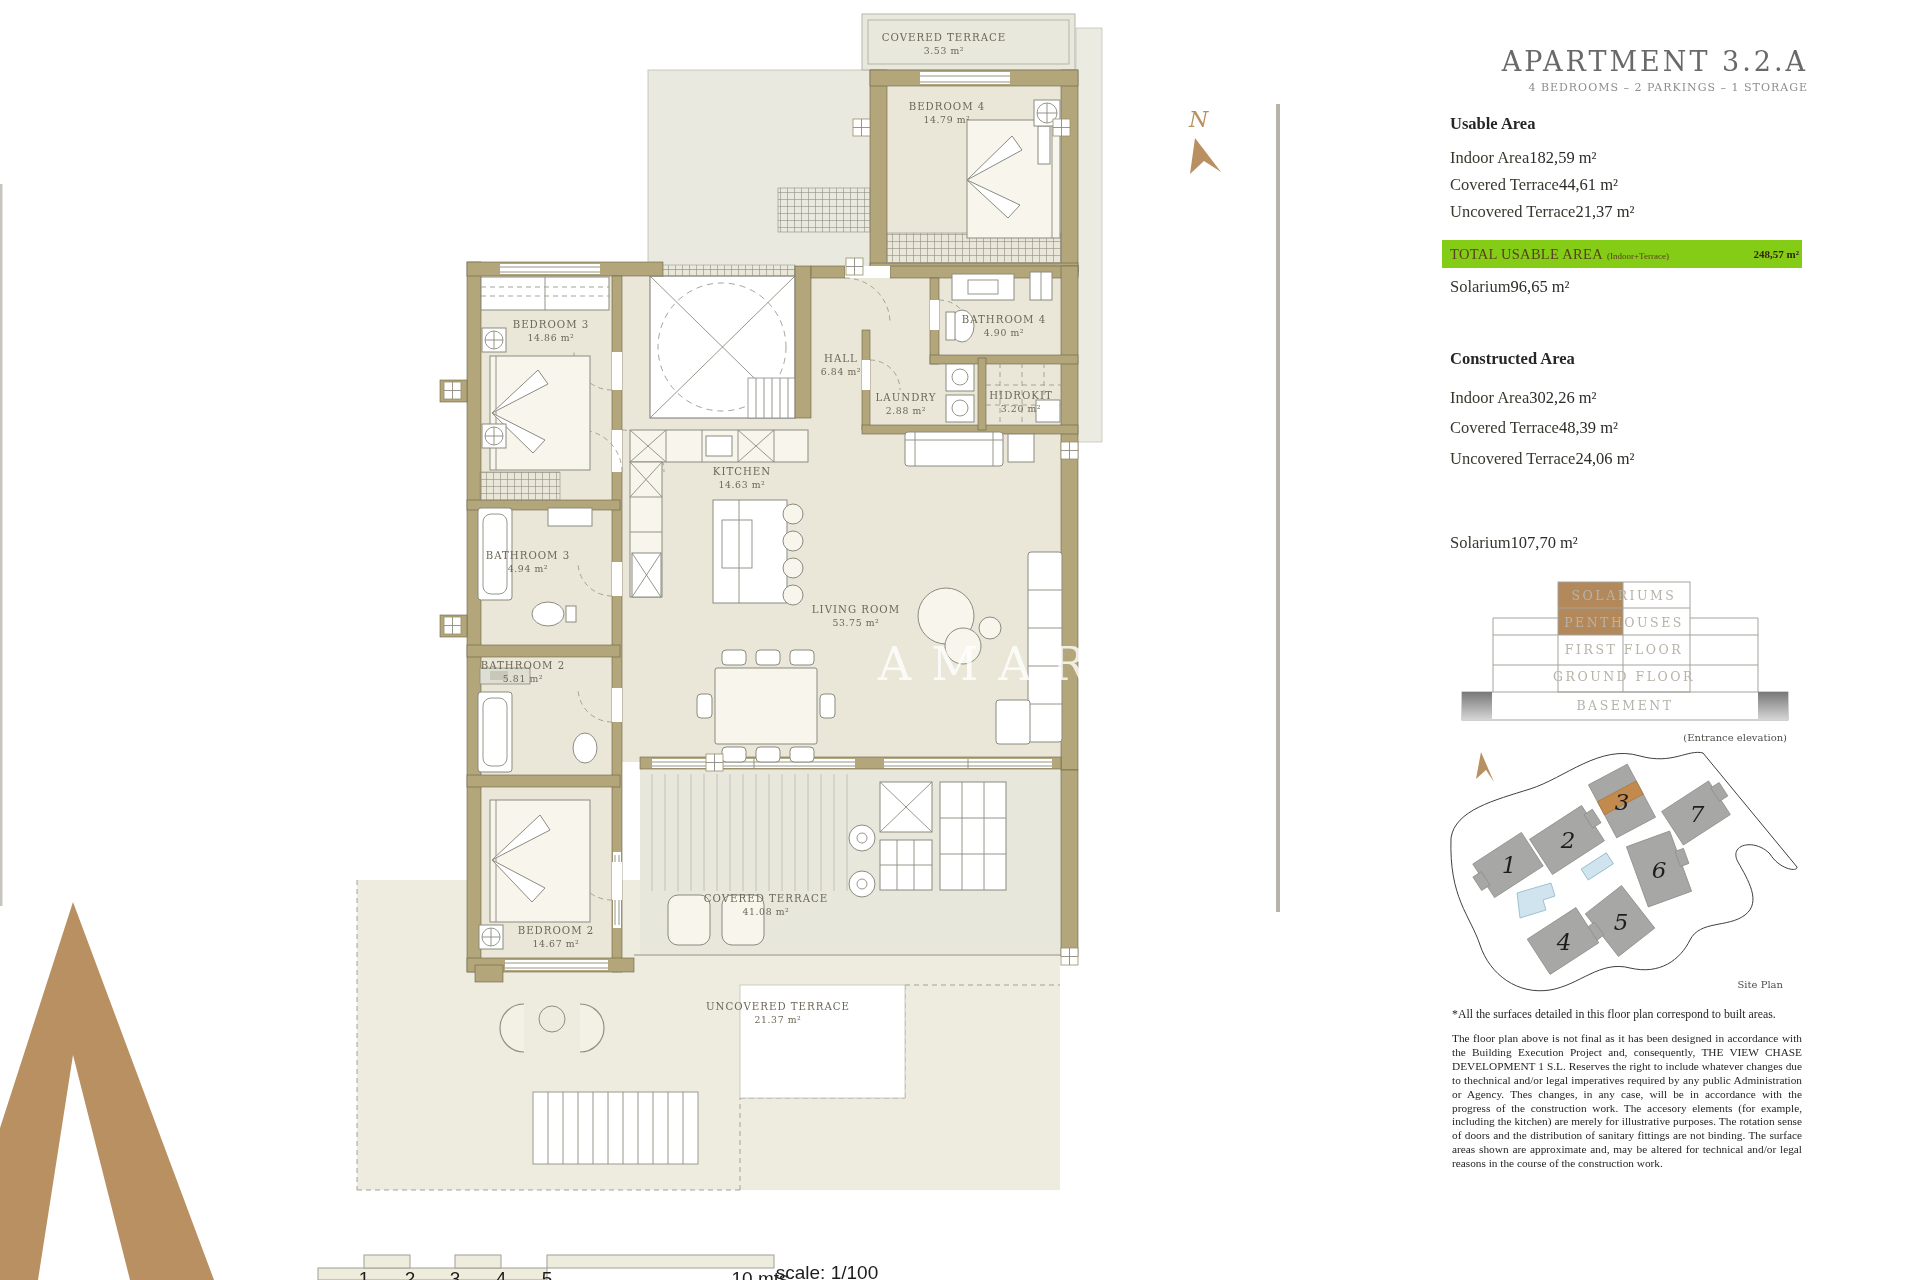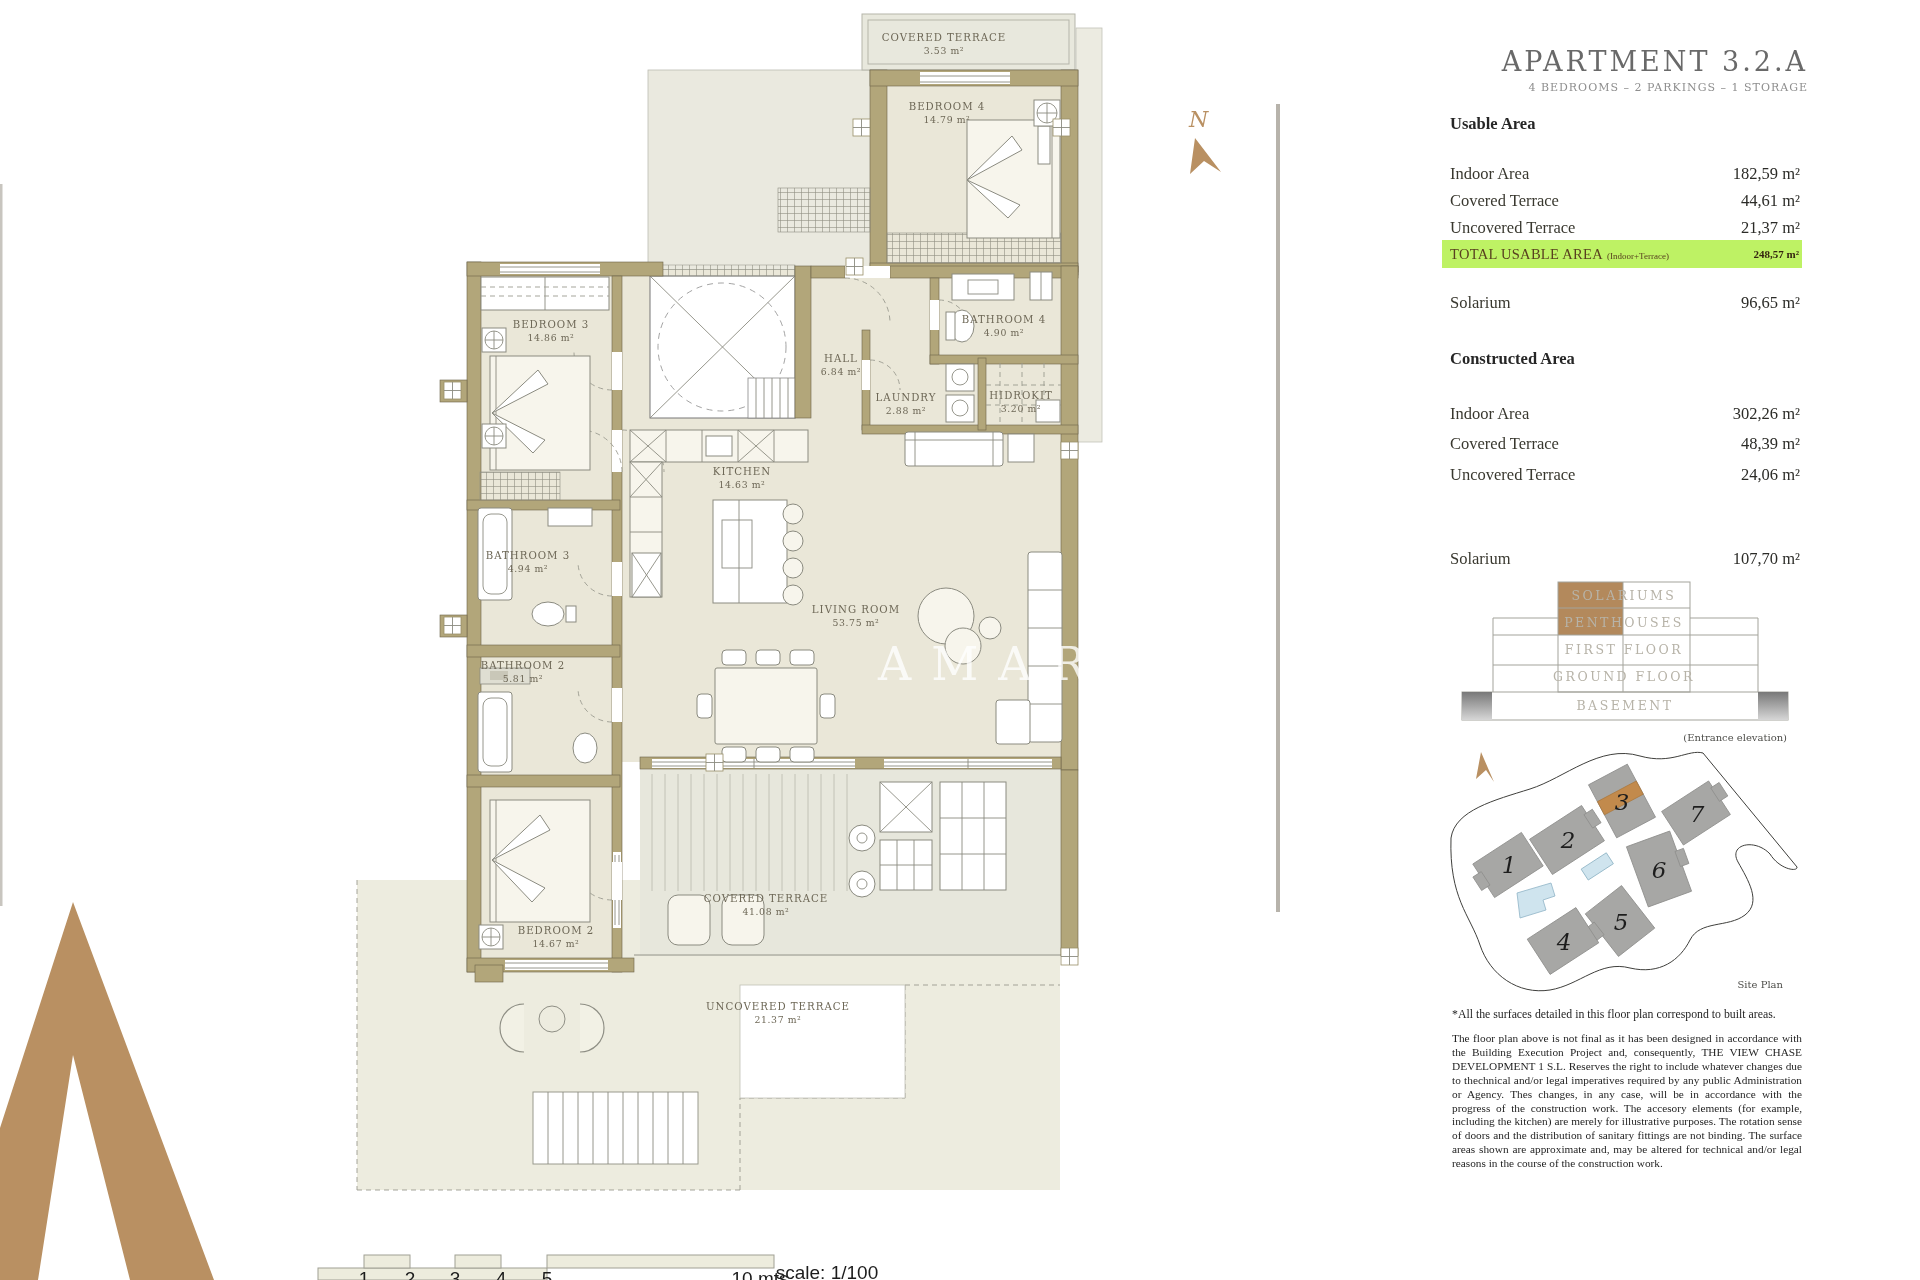--- a/index.html
+++ b/index.html
@@ -30,24 +30,24 @@
   .sb{fill:#edecdd;stroke:#a0a094;stroke-width:1;}
   .sbt{font-family:"Liberation Sans",sans-serif;font-size:19px;fill:#1c1c1c;text-anchor:middle;}
   
   .panel{position:absolute;left:1440px;top:0;width:362px;height:1280px;}
   .tblock{position:absolute;left:58px;top:46px;width:310px;}
   .tblock h1{margin:0;font-family:"DejaVu Serif",serif;font-weight:400;font-size:27px;
     letter-spacing:3px;color:#696969;white-space:nowrap;text-align:right;}
   .tblock p{margin:4px 0 0 1px;font-family:"DejaVu Serif",serif;font-size:11px;
     letter-spacing:1px;color:#8e8e8e;white-space:nowrap;text-align:right;}
   .hrow{position:absolute;left:10px;font-weight:bold;font-size:16.5px;color:#262626;}
-  .arow{position:absolute;left:10px;right:2px;display:flex;justify-content:space-between;
-    font-size:16.5px;color:#39382f;margin-top:16px;}
+  .arow{position:absolute;left:10px;right:2px;display:flex;justify-content:flex-start;
+    font-size:16.5px;color:#39382f;}
   .arow .v{color:#2b2b27;}
-  .trow{position:absolute;left:2px;right:0;height:28px;background:#bef264;display:flex;
+  .trow{position:absolute;left:2px;right:0;height:28px;background:#84cc16;display:flex;
     align-items:center;justify-content:space-between;padding:0 3px 0 8px;box-sizing:border-box;}
   .trow .tl{font-size:14.5px;letter-spacing:.3px;color:#58401f;white-space:nowrap;}
   .trow .tn{font-size:9px;color:#58401f;}
   .trow .tv{font-weight:bold;font-size:11px;color:#352610;}
   .note{position:absolute;left:12px;right:0;font-size:11.8px;color:#1f1f1f;}
   .just{text-align:justify;line-height:13.9px;font-size:11.3px;}
 </style>
 </head>
 <body>
 <div id="page">

